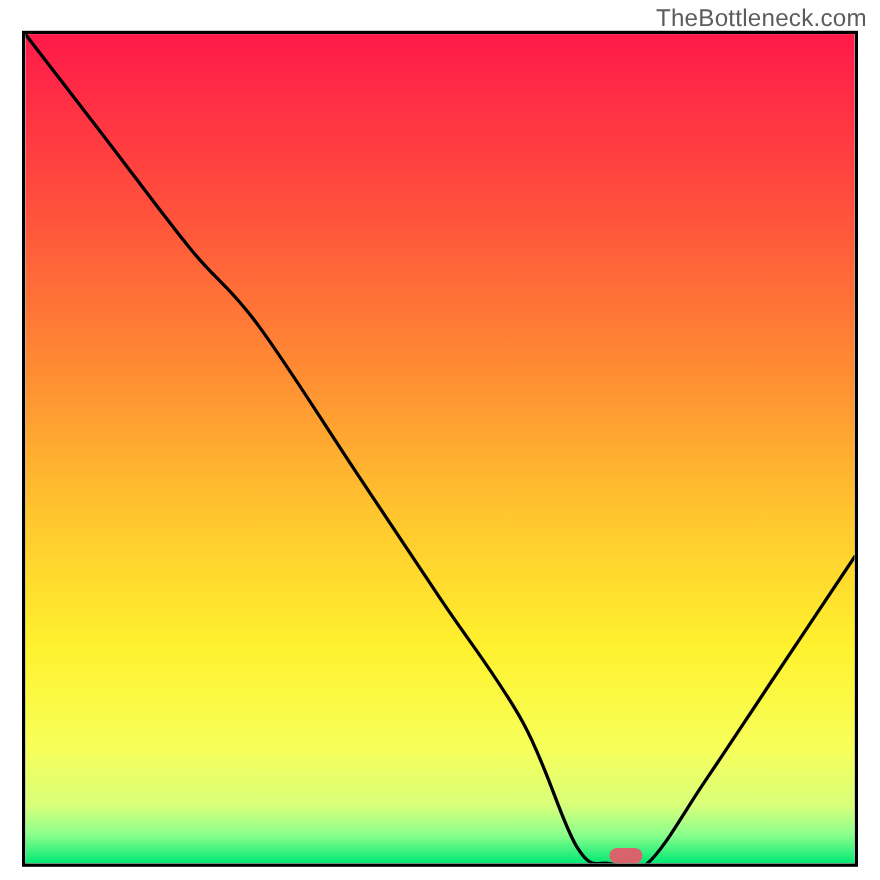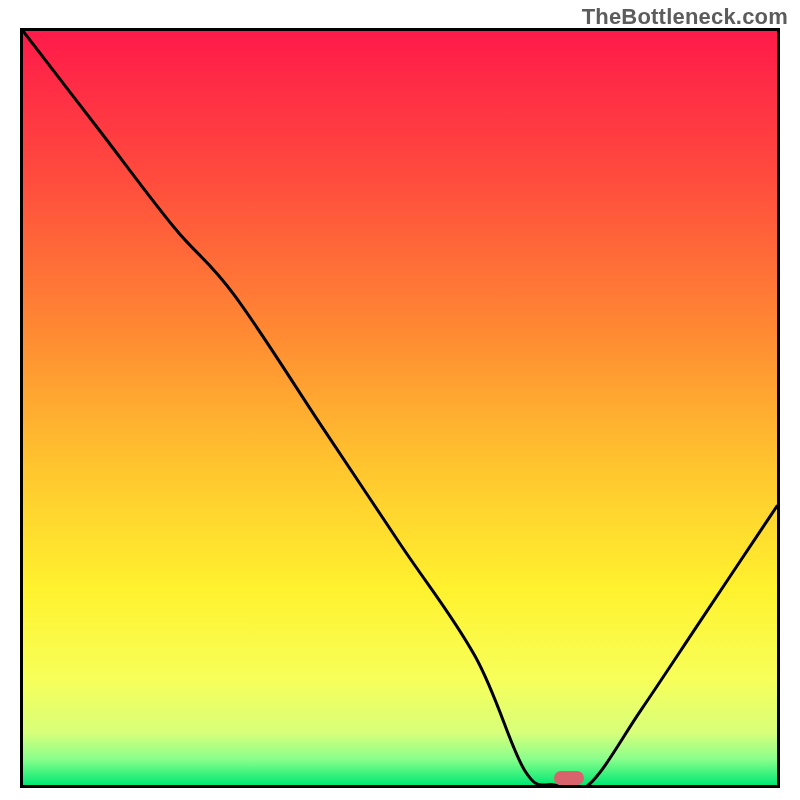--- a/index.html
+++ b/index.html
@@ -13,21 +13,21 @@
   .chart-root {
     position: relative;
     width: 800px;
     height: 800px;
   }
   .watermark {
     position: absolute;
     top: 4px;
     right: 12px;
     font-size: 22px;
-    font-weight: 700;
+    font-weight: 400;
     color: #5c5c5c;
     letter-spacing: 0.2px;
   }
   .plot-area {
     position: absolute;
     left: 20px;
     top: 28px;
     width: 760px;
     height: 760px;
     border: 3.5px solid #000000;

